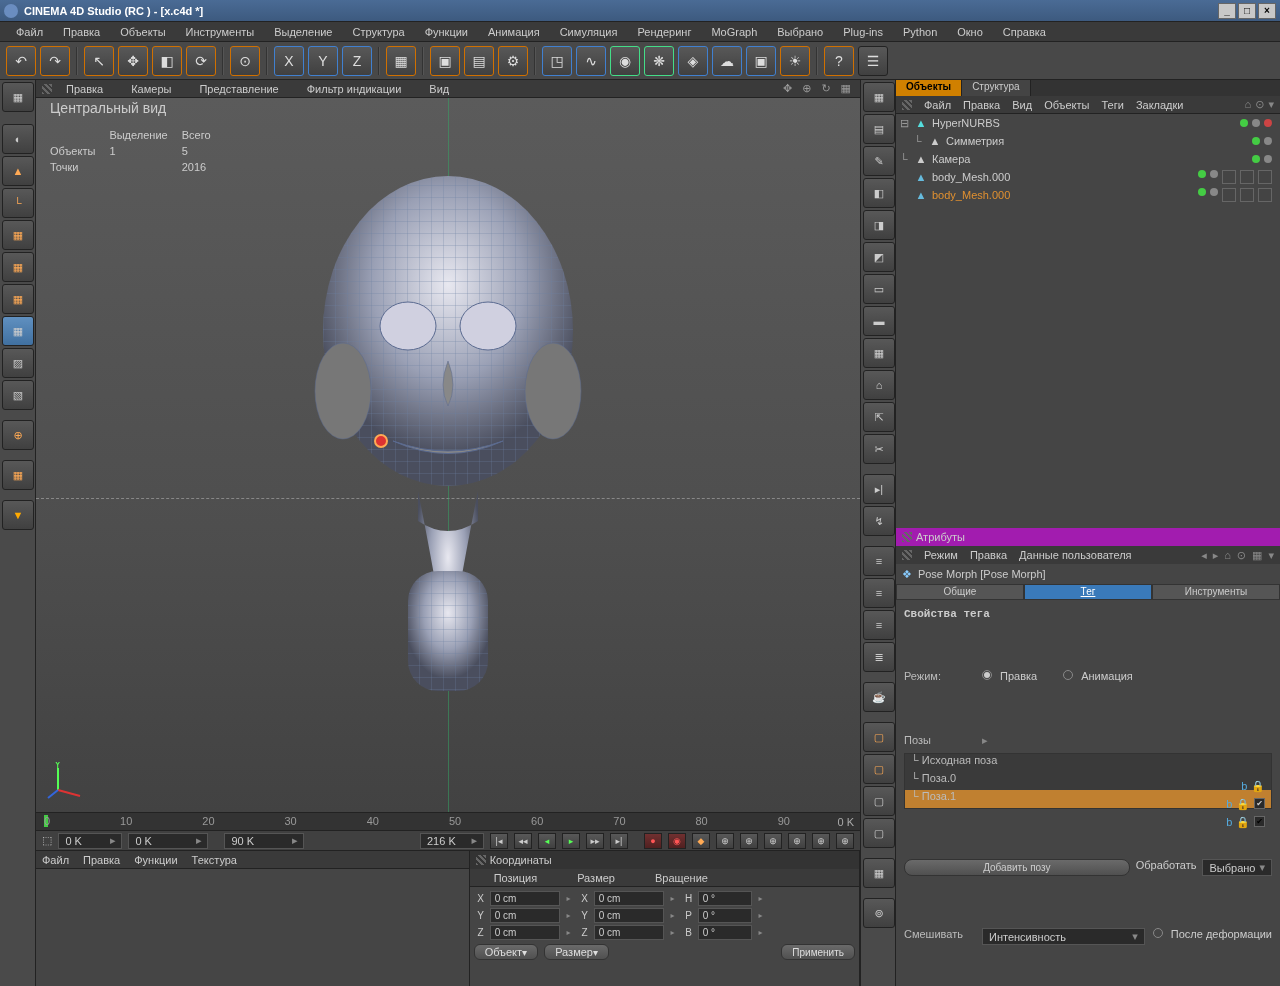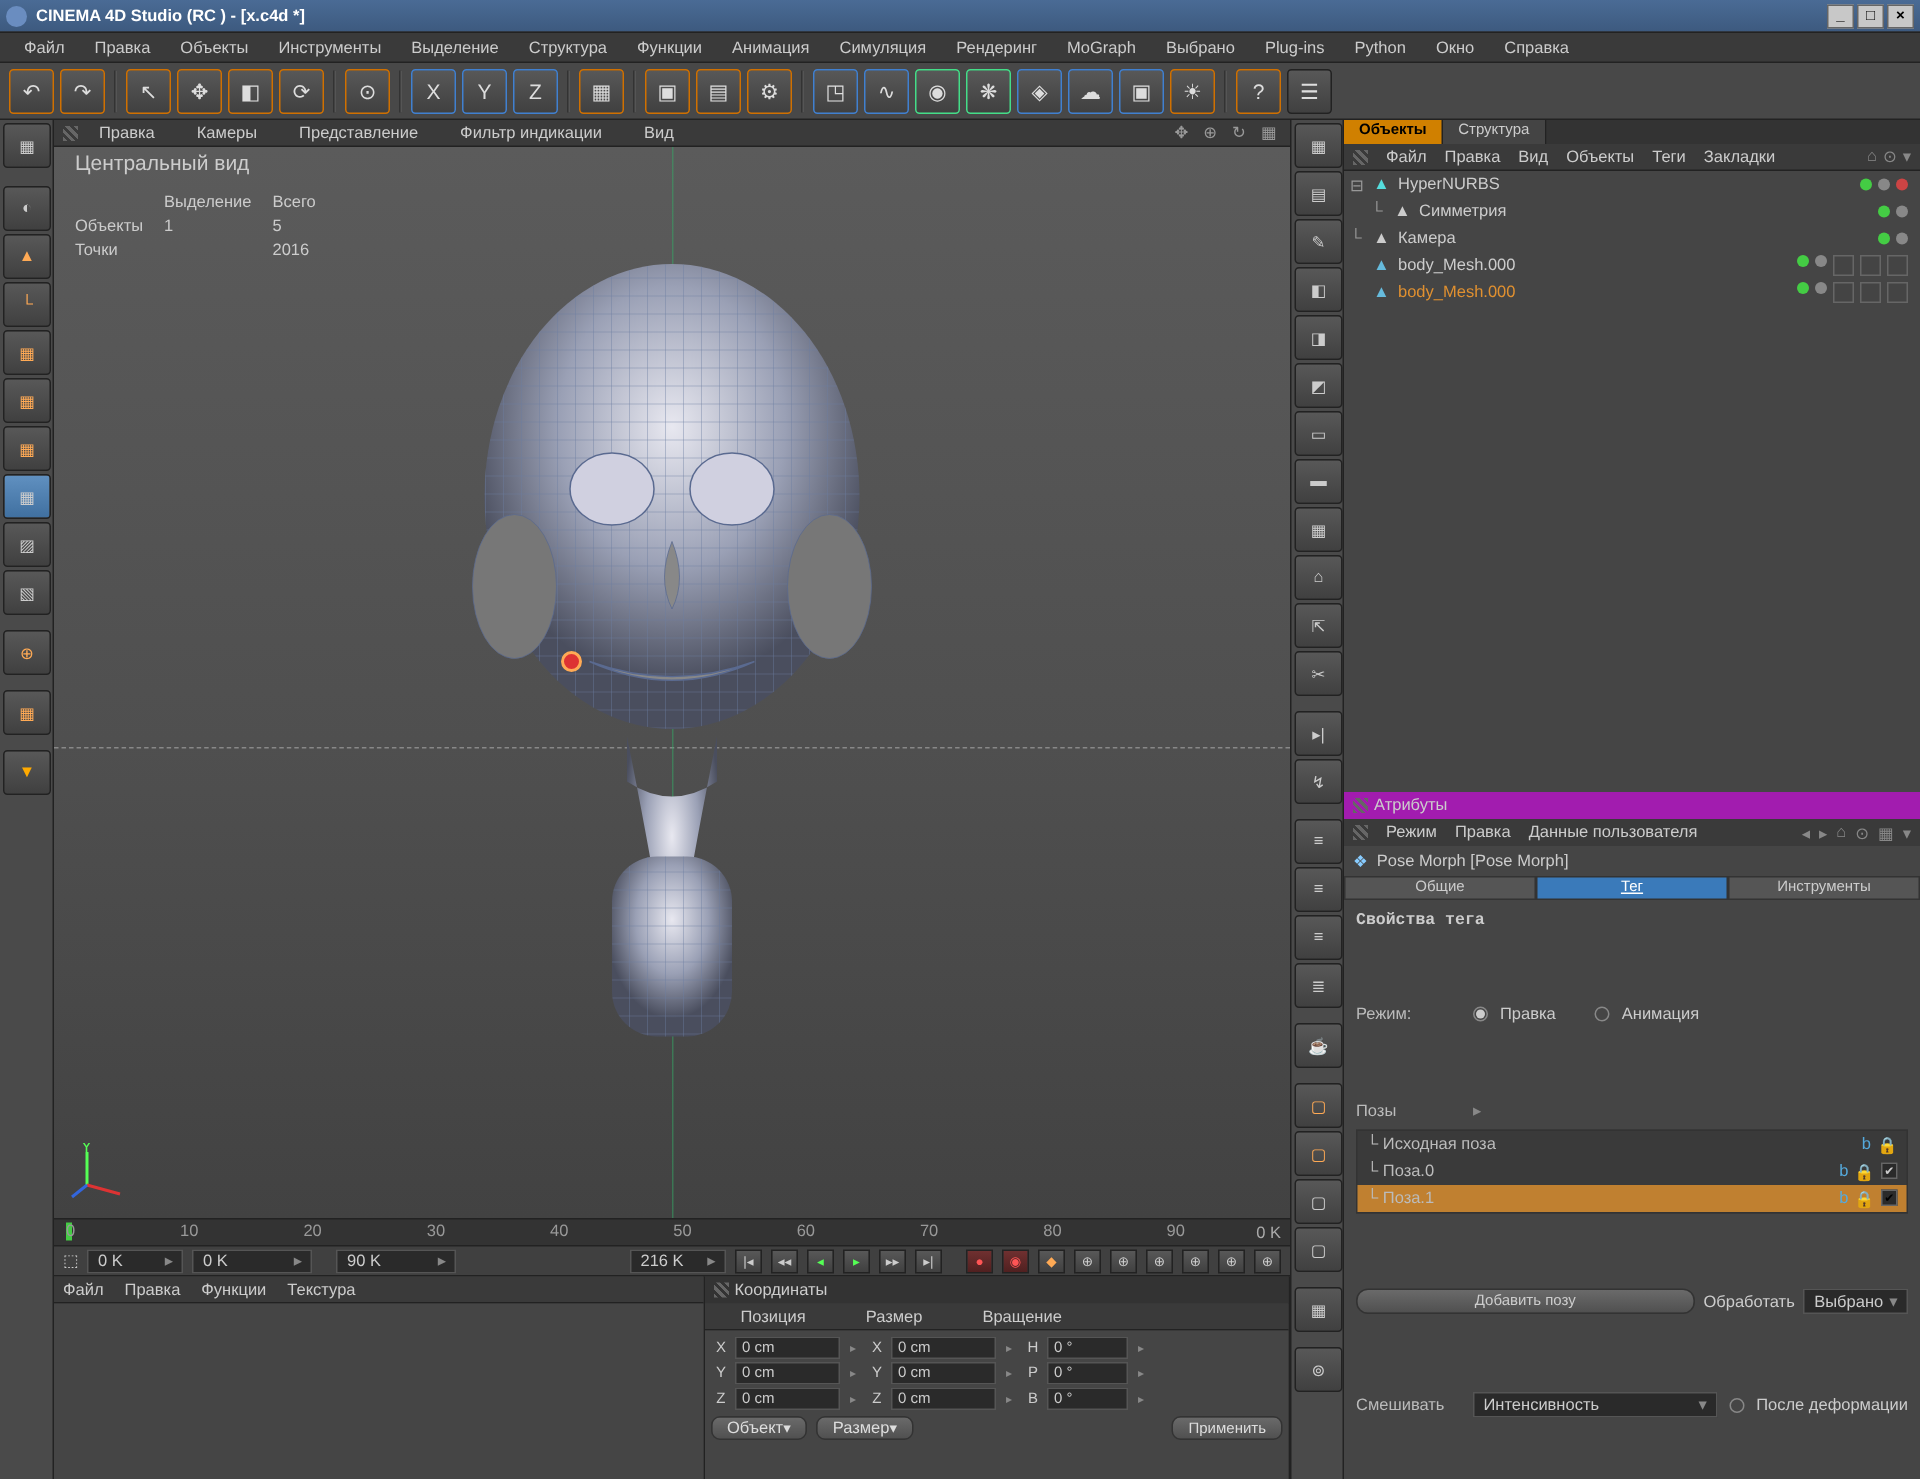--- a/index.html
+++ b/index.html
@@ -74,26 +74,26 @@
 .tagico { width:14px; height:14px; background:#444; border:1px solid #666; }
 .attrhdr { height:18px; background:#a21caf; display:flex; align-items:center; padding:0 6px; gap:4px; }
 .attrmenu { height:18px; background:#3a3a3a; display:flex; align-items:center; padding:0 6px; gap:12px; }
 .attrmenu .ri { margin-left:auto; display:flex; gap:6px; color:#888; }
 .attrtitle { height:20px; background:#454545; display:flex; align-items:center; padding:0 6px; gap:6px; }
 .attrtabs { height:16px; display:flex;justify-content:center; }
 .attrtabs .t { flex:1; text-align:center; padding:1px 0; background:#555; border:1px solid #333; cursor:pointer; font-size:10px; }
 .attrtabs .t.bl { background:#3a7aba; color:#fff;text-decoration:underline; }
 .attrbody { flex:1; background:#454545; padding:4px 8px; overflow:auto; font-size:10px; }
 .propsec { color:#ccc; font-weight:bold; margin:4px 0;font-family:Liberation Mono, monospace; }
-.row { display:flex; align-items:center; gap:8px; padding:2px 0;margin-top:48px; }
+.row { display:flex; align-items:flex-start; gap:8px; padding:2px 0;margin-top:48px; }
 .row .l { width:70px; color:#bbb; }
 .radio { width:10px; height:10px; border:1px solid #888; border-radius:50%; display:inline-block; }
 .radio.on::after { content:''; display:block; width:6px; height:6px; background:#ccc; border-radius:50%; margin:1px; }
 .poselist { border:1px solid #333; background:#3a3a3a; margin:4px 0; }
-.poserow { display:flex; align-items:center; height:18px; padding:0 6px; gap:24px; }
+.poserow { display:flex; align-items:flex-start; height:18px; padding:0 6px; gap:14px;flex-direction:column; }
 .poserow.sel { background:#c08030; color:#000; }
 .poserow .icos { margin-left:auto; display:flex; gap:4px; }
 .litxt { color:#bbb; }
 .chk { width:11px; height:11px; background:#2a2a2a; border:1px solid #666; display:inline-flex; align-items:center; justify-content:center; font-size:8px; }
 .longbtn { flex:1; background:linear-gradient(#6a6a6a,#505050); border:1px solid #333; border-radius:8px; text-align:center; padding:2px 0; cursor:pointer; font-size:10px; }
 .drop { background:#2a2a2a; border:1px solid #555; padding:1px 6px; display:flex; align-items:center; gap:4px; font-size:10px; }
 .drop .c { margin-left:auto; color:#888; }
 .slider { flex:1; height:6px; background:#2a2a2a; border:1px solid #555; position:relative; }
 .slider .th { position:absolute; left:99%; top:-3px; width:8px; height:12px; background:#888; }
 .exphdr { background:#3e3e3e; border:1px solid #333; padding:2px 6px; margin-top:4px; cursor:pointer; }

